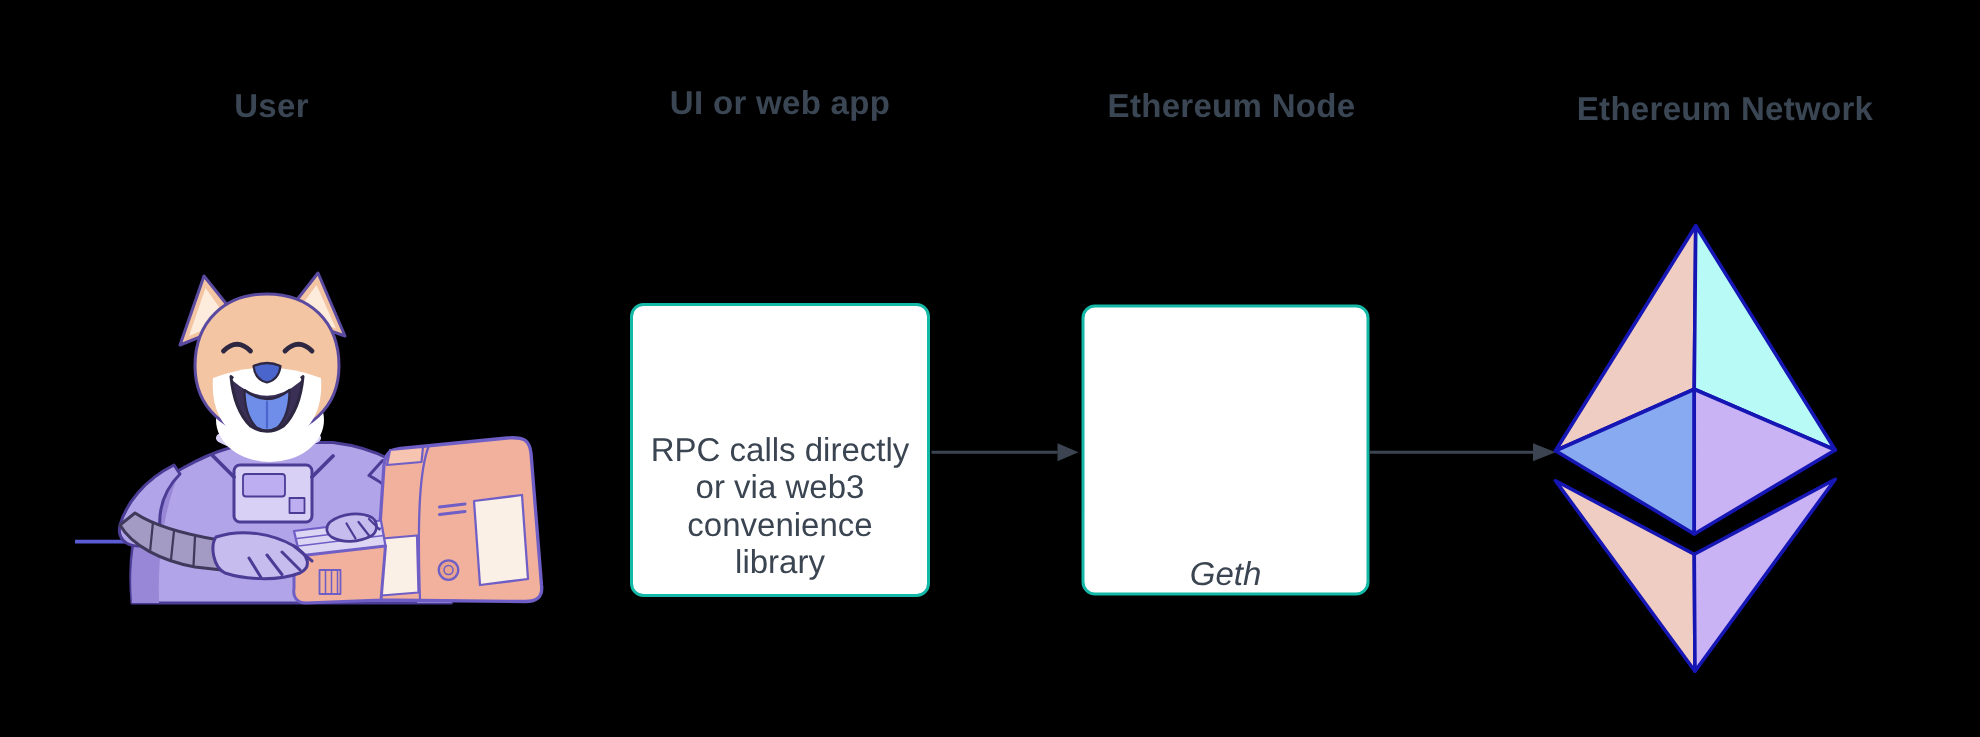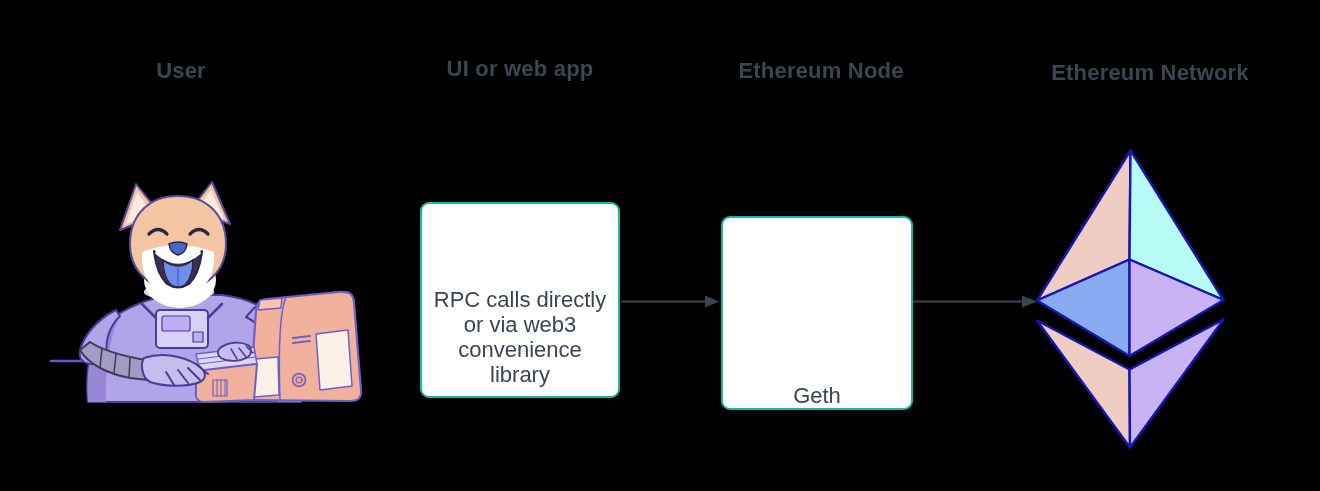--- a/index.html
+++ b/index.html
@@ -19,21 +19,21 @@
 
   .node-box {
     position:absolute; background:#ffffff;
     border:2px solid #14b8a6; border-radius:9px;
     display:flex; align-items:flex-end; justify-content:center;
     box-sizing:border-box; color:#3b4552; font-size:22px;
     line-height:25px; text-align:center;
   }
   #box-webapp { left:420px; top:202px; width:200px; height:196px; }
   #box-webapp .box-text { width:180px; padding-bottom:9px; }
-  #box-geth   { left:721px; top:216px; width:192px; height:194px; }
+  #box-geth   { left:721px; top:203px; width:192px; height:194px;font-style:italic; }
 
   .abs { position:absolute; }
 </style>
 </head>
 <body>
 
 <div class="canvas">
 
   <div class="col-label" id="lbl-user">User</div>
   <div class="col-label" id="lbl-webapp">UI or web app</div>

